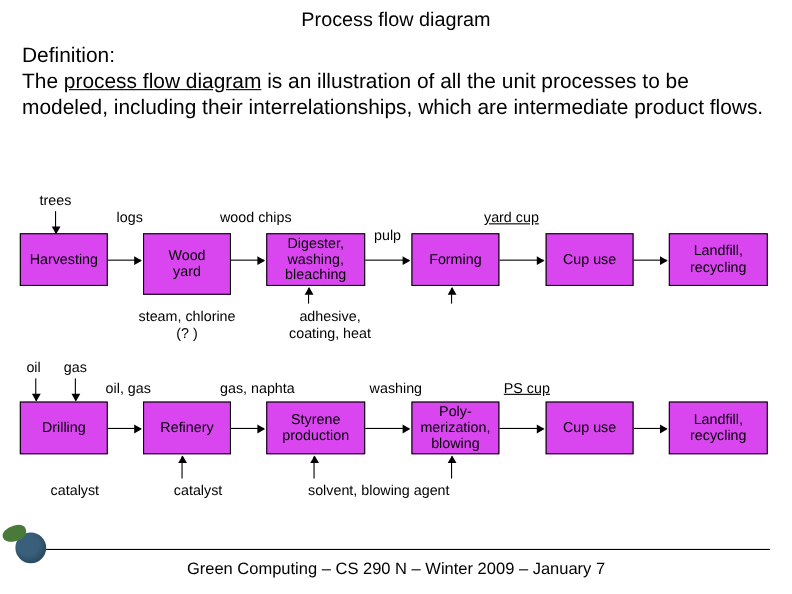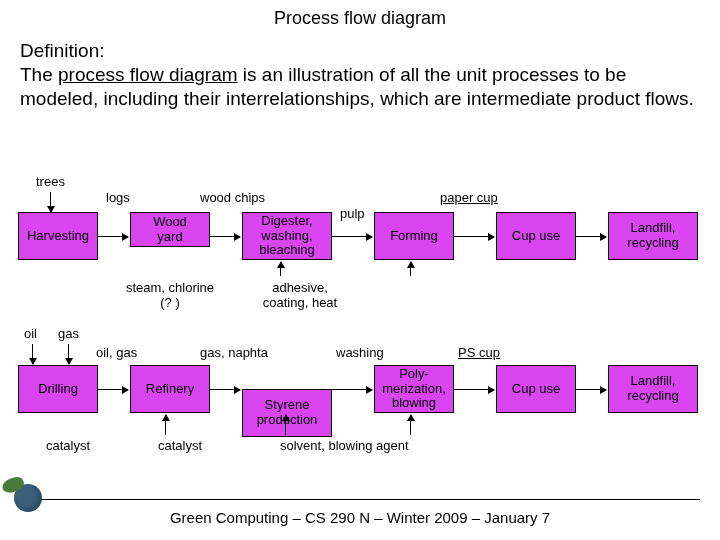--- a/index.html
+++ b/index.html
@@ -133,30 +133,30 @@
   <span>The </span><span class="underline">process flow diagram</span><span> is an illustration of all the unit processes to be modeled, including their interrelationships, which are intermediate product flows.</span>
 </div>
 
 <div class="label" style="left:36px; top:174px;">trees</div>
 <div class="arrow-v down" style="left:50px; top:192px; height:20px;"></div>
 
 <div class="box" style="left:18px; top:212px; width:80px; height:48px;">Harvesting</div>
 <div class="label" style="left:106px; top:190px;">logs</div>
 <div class="arrow-h" style="left:98px; top:236px; width:30px;"></div>
 
-<div class="box" style="left:130px; top:212px; width:80px; height:35px;">Wood yard</div>
+<div class="box" style="left:130px; top:212px; width:80px; height:56px;">Wood yard</div>
 <div class="label" style="left:200px; top:190px;">wood chips</div>
 <div class="arrow-h" style="left:210px; top:236px; width:30px;"></div>
 
 <div class="box" style="left:242px; top:212px; width:90px; height:48px;">Digester, washing, bleaching</div>
 <div class="label" style="left:340px; top:206px;">pulp</div>
 <div class="arrow-h" style="left:332px; top:236px; width:40px;"></div>
 
 <div class="box" style="left:374px; top:212px; width:80px; height:48px;text-align:center;">Forming</div>
-<div class="label" style="left:440px; top:190px; text-decoration:underline;">paper cup</div>
+<div class="label" style="left:440px; top:190px; text-decoration:underline;">yard cup</div>
 <div class="arrow-h" style="left:454px; top:236px; width:40px;"></div>
 
 <div class="box" style="left:496px; top:212px; width:80px; height:48px;">Cup use</div>
 <div class="arrow-h" style="left:576px; top:236px; width:30px;"></div>
 
 <div class="box" style="left:608px; top:212px; width:90px; height:48px;">Landfill, recycling</div>
 
 <div class="label" style="left:120px; top:280px; width:100px;">steam, chlorine (? )</div>
 <div class="arrow-v up" style="left:280px; top:262px; height:14px;"></div>
 <div class="label" style="left:250px; top:280px; width:100px;">adhesive, coating, heat</div>
@@ -168,21 +168,21 @@
 <div class="arrow-v down" style="left:68px; top:344px; height:20px;"></div>
 
 <div class="box" style="left:18px; top:365px; width:80px; height:48px;">Drilling</div>
 <div class="label" style="left:96px; top:345px;">oil, gas</div>
 <div class="arrow-h" style="left:98px; top:389px; width:30px;"></div>
 
 <div class="box" style="left:130px; top:365px; width:80px; height:48px;">Refinery</div>
 <div class="label" style="left:200px; top:345px;">gas, naphta</div>
 <div class="arrow-h" style="left:210px; top:389px; width:30px;"></div>
 
-<div class="box" style="left:242px; top:365px; width:90px; height:48px;margin-top:24px;">Styrene production</div>
+<div class="box" style="left:242px; top:365px; width:90px; height:48px;">Styrene production</div>
 <div class="label" style="left:336px; top:345px;">washing</div>
 <div class="arrow-h" style="left:332px; top:389px; width:40px;"></div>
 
 <div class="box" style="left:374px; top:365px; width:80px; height:48px;">Poly-merization, blowing</div>
 <div class="label" style="left:458px; top:345px; text-decoration:underline;">PS cup</div>
 <div class="arrow-h" style="left:454px; top:389px; width:40px;"></div>
 
 <div class="box" style="left:496px; top:365px; width:80px; height:48px;">Cup use</div>
 <div class="arrow-h" style="left:576px; top:389px; width:30px;"></div>
 

